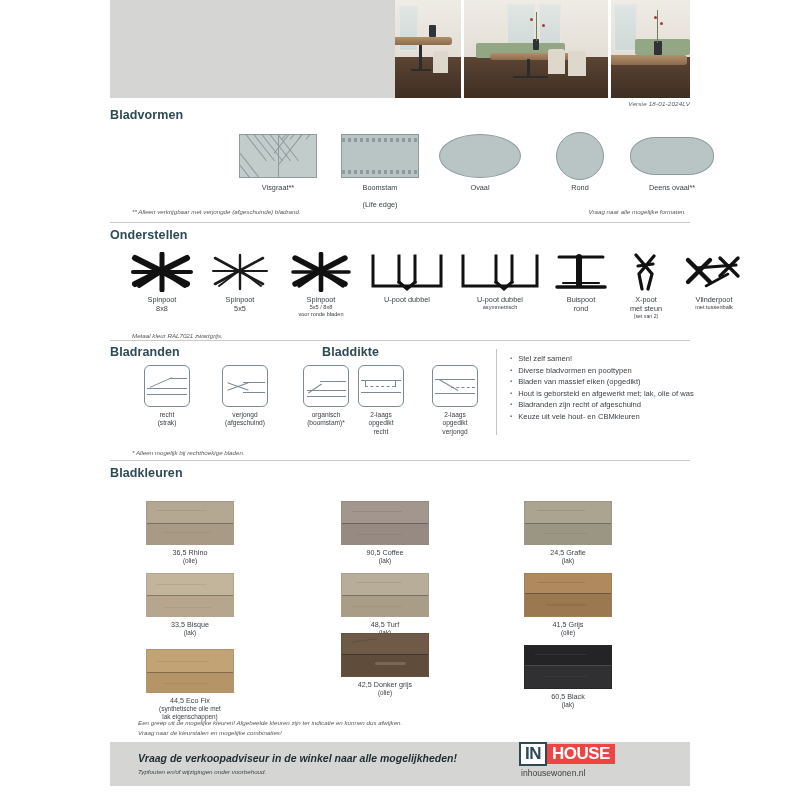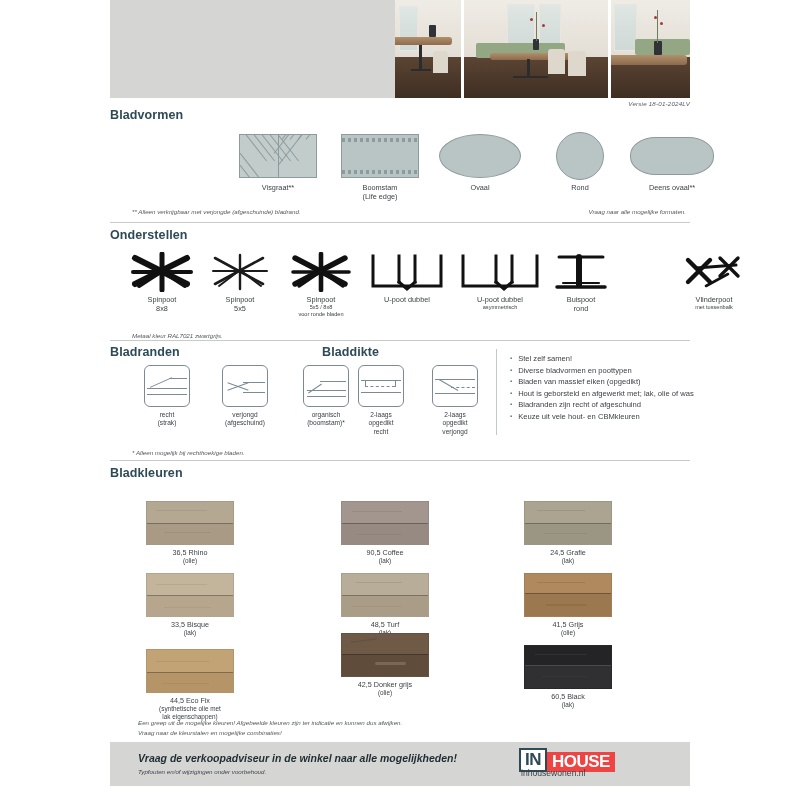--- a/index.html
+++ b/index.html
@@ -90,21 +90,21 @@
   .sw-img .seam{position:absolute;left:0;right:0;height:1px;background:rgba(0,0,0,0.28);}
   .sw-img .grain{position:absolute;height:1px;opacity:0.3;}
   .sw-lbl{font-size:7.2px;color:#3a3f44;line-height:9px;margin-top:3px;}
   .sw-lbl .sub{display:block;font-size:6.4px;line-height:8px;}
 
   
   .footnote{position:absolute;left:138px;font-size:6.2px;font-style:italic;color:#55575a;line-height:8.4px;}
   .footer-band{position:absolute;left:110px;width:580px;height:44px;background:#d5d6d4;}
   .footer-cta{position:absolute;left:138px;font-size:10.5px;font-weight:bold;font-style:italic;color:#1f2d33;}
   .footer-sub{position:absolute;left:138px;font-size:6.2px;font-style:italic;color:#3f4449;}
-  .logo{position:absolute;display:flex;align-items:flex-end;height:36px;}
+  .logo{position:absolute;display:flex;align-items:center;height:36px;}
   .logo-in{background:#fff;border:2px solid #2e4a57;color:#2e4a57;font-weight:bold;
     font-size:17px;display:flex;align-items:center;padding:0 4px;letter-spacing:-0.5px;}
   .logo-house{background:#ef4444;color:#fff;font-weight:bold;font-size:17px;
     display:flex;align-items:center;padding:0 5px;letter-spacing:-0.5px;}
   .logo-url{position:absolute;font-size:8.6px;color:#3a3f44;}
 </style>
 </head>
 <body>
 
 <div class="page">
@@ -186,21 +186,21 @@
       </div>
 
       <div class="shape-item" style="left:222px;width:96px;">
         <div class="shape-fig">
           <div class="sh-boom">
             <div class="edge" style="top:3px;"></div>
             <div class="edge" style="bottom:3px;"></div>
           </div>
         </div>
         <div class="shape-lbl">Boomstam</div>
-        <div class="shape-lbl" style="margin-top:0;text-align:center;">(Life edge)</div>
+        <div class="shape-lbl" style="margin-top:8px;text-align:center;">(Life edge)</div>
       </div>
 
       <div class="shape-item" style="left:322px;width:96px;">
         <div class="shape-fig">
             <div class="sh-oval"></div>
           </div>
         <div class="shape-lbl">Ovaal</div>
       </div>
 
       <div class="shape-item" style="left:422px;width:96px;">
@@ -330,20 +330,36 @@
               <path d="M10 31 L46 31" stroke-width="2"></path>
             </g>
           </svg>
         </div>
         <div class="leg-lbl">
           <span>Buispoot</span><br>
           <span>rond</span>
         </div>
       </div>
 
+      <div class="leg-item" style="left:506px;width:60px;">
+        <div class="leg-fig">
+          <svg width="40" height="40" viewBox="0 0 40 40">
+            <g stroke="#111" stroke-width="3.2" fill="none" stroke-linecap="round">
+              <path d="M10 3 L26 22 L22 37"></path>
+              <path d="M28 4 L13 22 L16 37"></path>
+              <path d="M12 14 L27 12"></path>
+            </g>
+          </svg>
+        </div>
+        <div class="leg-lbl">
+          <span>X-poot</span><br>
+          <span>met steun</span>
+          <span class="sm2">(set van 2)</span>
+        </div>
+      </div>
 
       <div class="leg-item" style="left:566px;width:76px;">
         <div class="leg-fig">
           <svg width="64" height="40" viewBox="0 0 64 40">
             <g stroke="#111" fill="none" stroke-linecap="round">
               <path d="M6 8 L28 30" stroke-width="4.4"></path>
               <path d="M28 8 L6 30" stroke-width="4.4"></path>
               <path d="M38 6 L56 24" stroke-width="3.4"></path>
               <path d="M56 6 L38 24" stroke-width="3.4"></path>
               <path d="M14 16 L54 13" stroke-width="3"></path>

